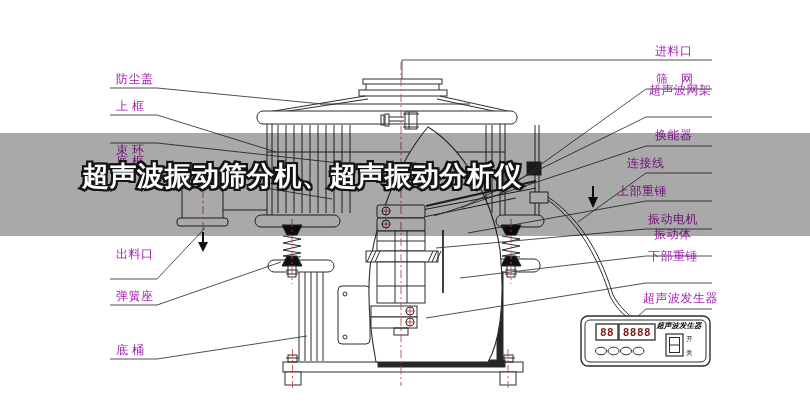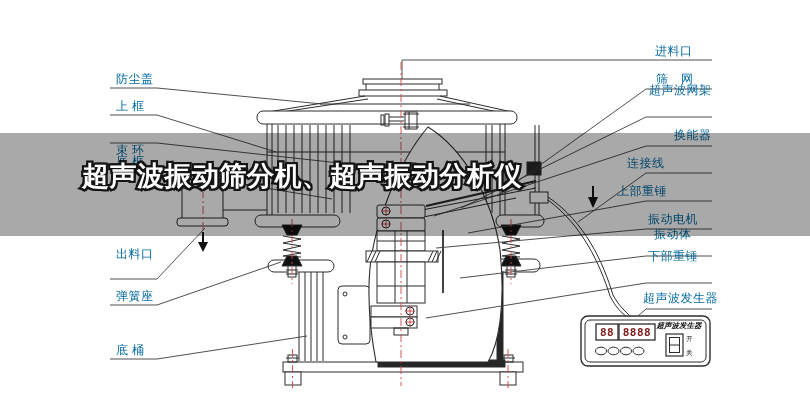--- a/index.html
+++ b/index.html
@@ -1,19 +1,19 @@
 <!DOCTYPE html>
 <html><head>
 <meta charset="utf-8">
 <style>
   html,body{margin:0;padding:0;background:#fff;}
   .stage{position:relative;width:810px;height:410px;background:#ffffff;overflow:hidden;
          font-family:"Liberation Serif", serif;}
   .stage svg{position:absolute;left:0;top:0;}
-  .lbl{position:absolute;font:12px/1.15 "Liberation Serif", serif;color:#0369a1;
+  .lbl{position:absolute;font:12px/1.15 "Liberation Serif", serif;color:#a21caf;
        white-space:pre;letter-spacing:0.5px;z-index:2;}
   .band{position:absolute;left:0;top:133px;width:810px;height:103px;
         background:rgba(0,0,0,0.337);z-index:3;}
   .watermark{position:absolute;left:82px;top:158px;z-index:4;
         font-family:"Liberation Sans", sans-serif;font-weight:bold;font-size:27px;
         color:#ffffff;letter-spacing:0.5px;white-space:pre;
         -webkit-text-stroke:4px #141414;paint-order:stroke fill;
         text-shadow:-2px -2px 0 #141414,2px -2px 0 #141414,-2px 2px 0 #141414,
           2px 2px 0 #141414,-2px 0 0 #141414,2px 0 0 #141414,0 -2px 0 #141414,0 2px 0 #141414;}
   .seg{font-family:"DejaVu Sans Mono", monospace;font-weight:bold;}
@@ -262,21 +262,21 @@
   <span class="lbl" style="left:116px;top:100px">上 框</span>
   <span class="lbl" style="left:116px;top:144px">束 环</span>
   <span class="lbl" style="left:116px;top:155px">底 框</span>
   <span class="lbl" style="left:116px;top:248px">出料口</span>
   <span class="lbl" style="left:116px;top:290px">弹簧座</span>
   <span class="lbl" style="left:116px;top:344px">底 桶</span>
 
   <span class="lbl" style="left:655px;top:45px">进料口</span>
   <span class="lbl" style="left:656px;top:73px">筛　网</span>
   <span class="lbl" style="left:649px;top:84px">超声波网架</span>
-  <span class="lbl" style="left:674px;top:129px">换能器</span>
+  <span class="lbl" style="left:655px;top:129px">换能器</span>
   <span class="lbl" style="left:627px;top:157px">连接线</span>
   <span class="lbl" style="left:617px;top:185px">上部重锤</span>
   <span class="lbl" style="left:648px;top:213px">振动电机</span>
   <span class="lbl" style="left:654px;top:228px">振动体</span>
   <span class="lbl" style="left:648px;top:250px">下部重锤</span>
   <span class="lbl" style="left:643px;top:292px">超声波发生器</span>
 
   <div class="band"></div>
   <div class="watermark">超声波振动筛分机、超声振动分析仪</div>
 

